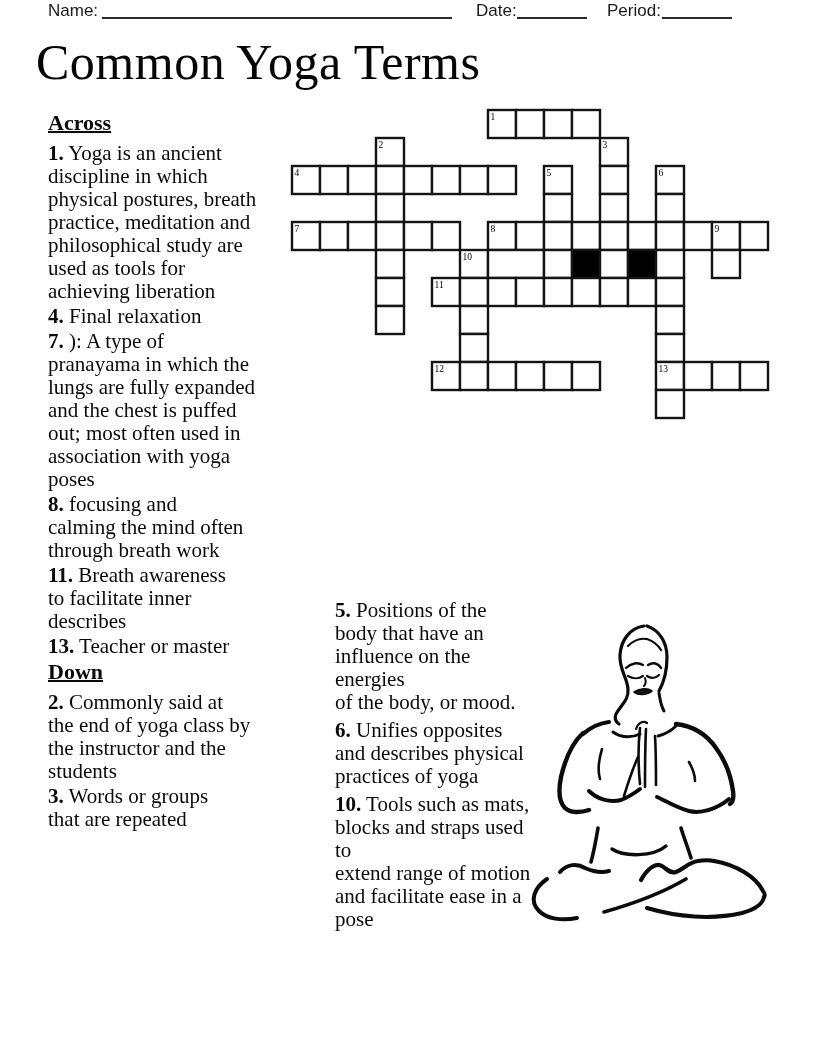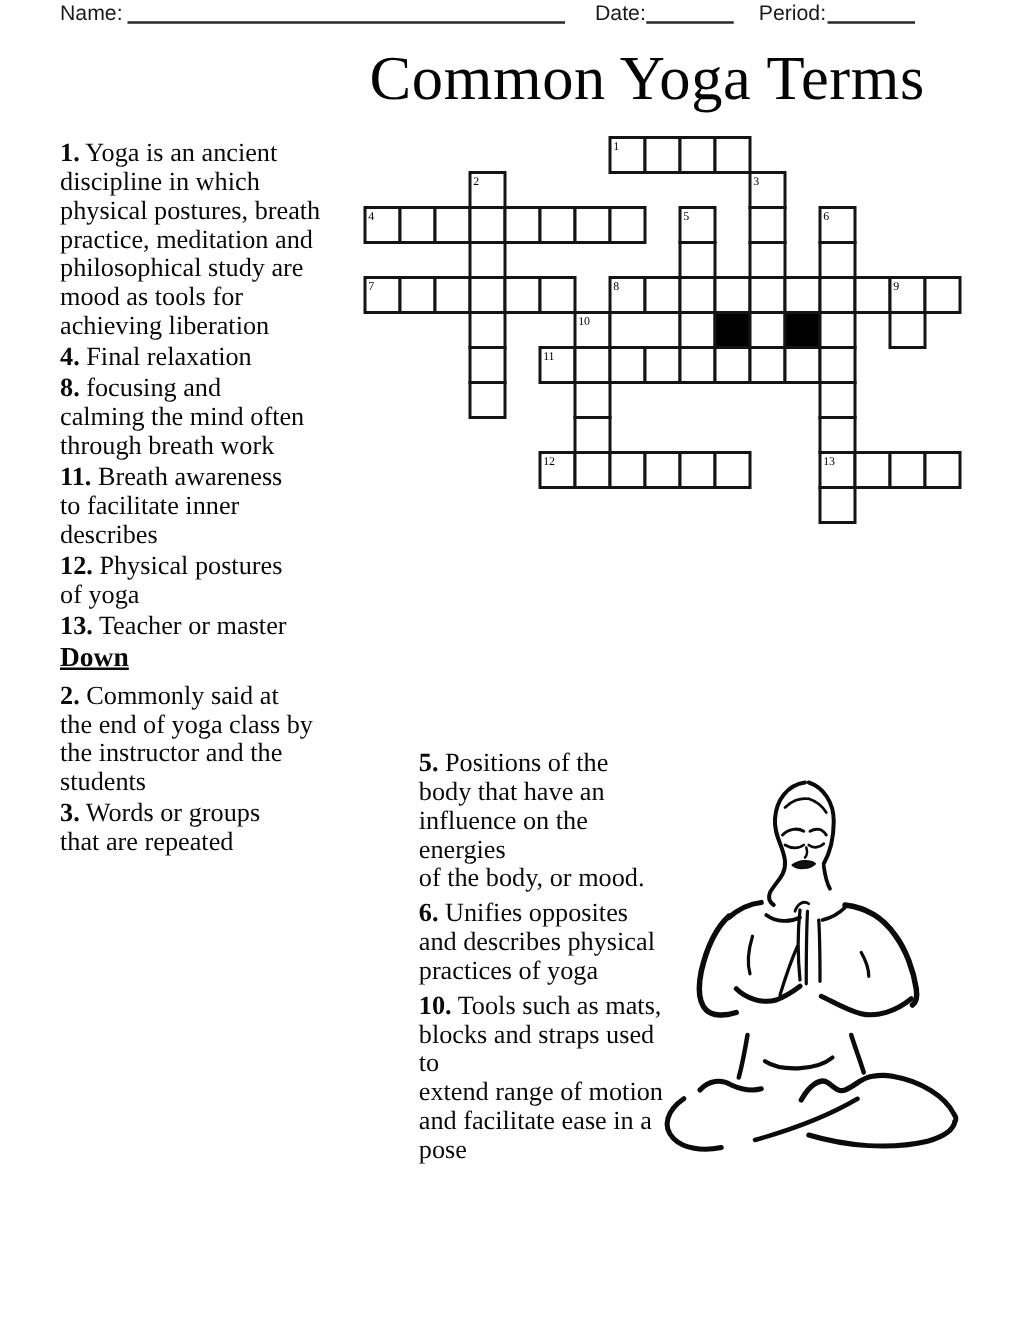--- a/index.html
+++ b/index.html
@@ -3,22 +3,22 @@
 <meta charset="utf-8">
 <style>
   html,body{margin:0;padding:0;background:#fff;}
   .page{position:relative;width:816px;height:1056px;background:#ffffff;overflow:hidden;
         font-family:"Liberation Serif",serif;color:#000;}
   
   .hlabel{position:absolute;top:1px;font-family:"Liberation Sans",sans-serif;
           font-size:17px;color:#1a1a1a;white-space:nowrap;}
   .hline{position:absolute;top:17px;height:0;border-bottom:2px solid #2a2a2a;}
   
-  .title{position:absolute;left:0;top:33px;width:740px;margin:0;text-align:right;
-         font-size:50px;font-weight:normal;letter-spacing:0.5px;color:#050505;}
+  .title{position:absolute;left:0;top:33px;width:740px;margin:0;text-align:left;
+         font-size:50px;font-weight:normal;letter-spacing:0.5px;color:#050505;padding-left:36px;}
   
   .col{position:absolute;font-size:21px;line-height:23px;color:#0a0a0a;}
   .col.left{left:48px;top:111px;width:246px;}
   .col.mid{left:289px;top:599px;width:250px;}
   .heading{font-size:22px;font-weight:bold;text-decoration:underline;
            text-decoration-thickness:2px;margin:0 0 8px 0;}
   .clue{margin:0 0 2px 0;}
   .col.mid .clue{margin-bottom:5px;margin-left:46px;}
   .clue .num{font-weight:bold;}
   .clue .txt{white-space:pre-line;}
@@ -127,36 +127,42 @@
       <rect x="572" y="362" width="28" height="28" class="gcell"></rect>
       <rect x="656" y="362" width="28" height="28" class="gcell"></rect>
       <text x="658.5" y="372" class="gnum">13</text>
       <rect x="684" y="362" width="28" height="28" class="gcell"></rect>
       <rect x="712" y="362" width="28" height="28" class="gcell"></rect>
       <rect x="740" y="362" width="28" height="28" class="gcell"></rect>
       <rect x="656" y="390" width="28" height="28" class="gcell"></rect>
     </svg>
 
   <div class="col left">
+    <div class="heading">Across</div>
     <div class="clue"><b class="num">1.</b><span class="txt"> Yoga is an ancient
 discipline in which
 physical postures, breath
 practice, meditation and
 philosophical study are
-mood as tools for
+used as tools for
 achieving liberation</span></div>
     <div class="clue"><b class="num">4.</b><span class="txt"> Final relaxation</span></div>
+    <div class="clue"><b class="num">7.</b><span class="txt"> ): A type of
+pranayama in which the
+lungs are fully expanded
+and the chest is puffed
+out; most often used in
+association with yoga
+poses</span></div>
     <div class="clue"><b class="num">8.</b><span class="txt"> focusing and
 calming the mind often
 through breath work</span></div>
     <div class="clue"><b class="num">11.</b><span class="txt"> Breath awareness
 to facilitate inner
 describes</span></div>
-    <div class="clue"><b class="num">12.</b><span class="txt"> Physical postures
-of yoga</span></div>
     <div class="clue"><b class="num">13.</b><span class="txt"> Teacher or master</span></div>
     <div class="heading">Down</div>
     <div class="clue"><b class="num">2.</b><span class="txt"> Commonly said at
 the end of yoga class by
 the instructor and the
 students</span></div>
     <div class="clue"><b class="num">3.</b><span class="txt"> Words or groups
 that are repeated</span></div>
   </div>
 

